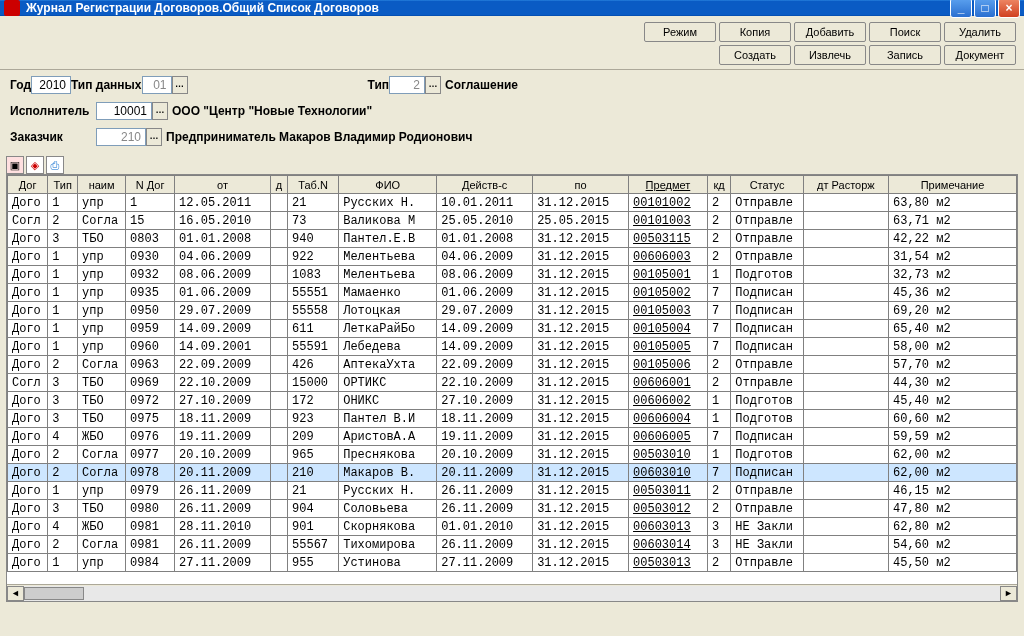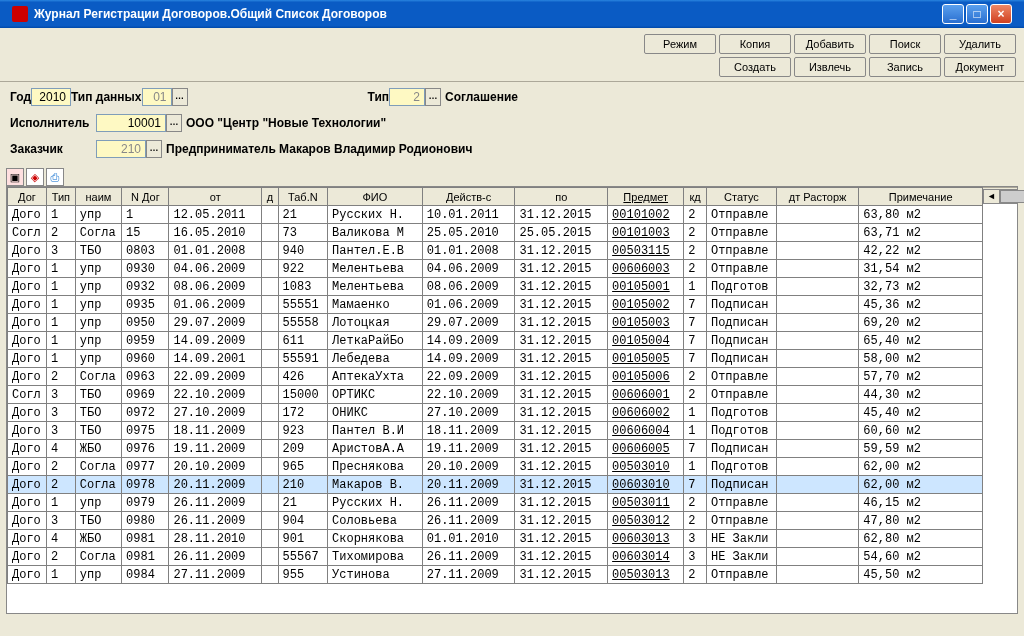--- a/index.html
+++ b/index.html
@@ -7,25 +7,25 @@
     margin: 0;
     padding: 0;
     font-family: Tahoma, Arial, sans-serif;
     font-size: 11px;
     background: #ece9d8;
     width: 1024px;
     height: 636px;
     overflow: hidden;
   }
   .titlebar {
-    height: 28px;
+    height: 16px;
     background: linear-gradient(to bottom, #2a85e0 0%, #0a5bc4 8%, #0a5bc4 92%, #0048a8 100%);
     display: flex;
     align-items: center;
-    padding: 0 12px;
+    padding: 0 4px;
     color: white;
     font-weight: bold;
     font-size: 12px;
   }
   .app-icon {
     width: 16px; height: 16px;
     background: #c00; border-radius: 2px;
     margin-right: 6px;
     display:inline-block;
   }
@@ -69,21 +69,21 @@
     padding: 4px 10px 2px 10px;
     font-size: 12px;
     font-weight:bold;
   }
   .filter-row {
     display:flex; align-items:center; margin-bottom:4px; height:22px;
   }
   .filter-label { font-weight:bold; }
   .filter-input {
     border:1px solid #7f9db9;
-    background:#fef9c3;
+    background:#ffffff;
     height:18px;
     padding:0 4px;
     font-family:inherit; font-size:12px;
     text-align:right;
   }
   .filter-input.gray { color:#888; }
   .small-btn {
     width:16px; height:18px;
     border:1px solid #888; background:#ece9d8;
     font-size:9px; line-height:14px; text-align:center;
@@ -101,21 +101,21 @@
     text-align:center; font-weight:bold; font-size:12px;
     padding:2px 0 0 0;
     flex:1;
   }
   .grid-wrap {
     border:1px solid #888;
     margin:0 6px 0 6px;
     background:#fff;
     height: 428px;
     position:relative;
-    display:flex; flex-direction:row;
+    display:flex; flex-direction:column;
   }
   .grid-scroll { overflow:hidden; flex:1;}
   table.grid {
     border-collapse:collapse;
     width:100%;
     font-family: "Courier New", monospace;
     font-size: 12px;
   }
   table.grid th, table.grid td {
     border:1px solid #808080;
@@ -203,21 +203,21 @@
     <input class="filter-input gray" style="width: 30px;" value="01">
     <div class="small-btn">…</div>
     <span style="flex:0 0 180px"></span>
     <span class="filter-label">Тип</span>
     <input class="filter-input gray" style="width: 36px;" value="2">
     <div class="small-btn">…</div>
     <span class="filter-text">Соглашение</span>
   </div>
   <div class="filter-row">
     <span class="filter-label" style="width:86px">Исполнитель</span>
-    <input class="filter-input" style="width: 70px;" value="10001">
+    <input class="filter-input" style="width: 56px;" value="10001">
     <div class="small-btn">…</div>
     <span class="filter-text">ООО "Центр "Новые Технологии"</span>
   </div>
   <div class="filter-row">
     <span class="filter-label" style="width:86px">Заказчик</span>
     <input class="filter-input gray" style="width: 50px;" value="210">
     <div class="small-btn">…</div>
     <span class="filter-text">Предприниматель Макаров Владимир Родионович</span>
   </div>
 </div>

